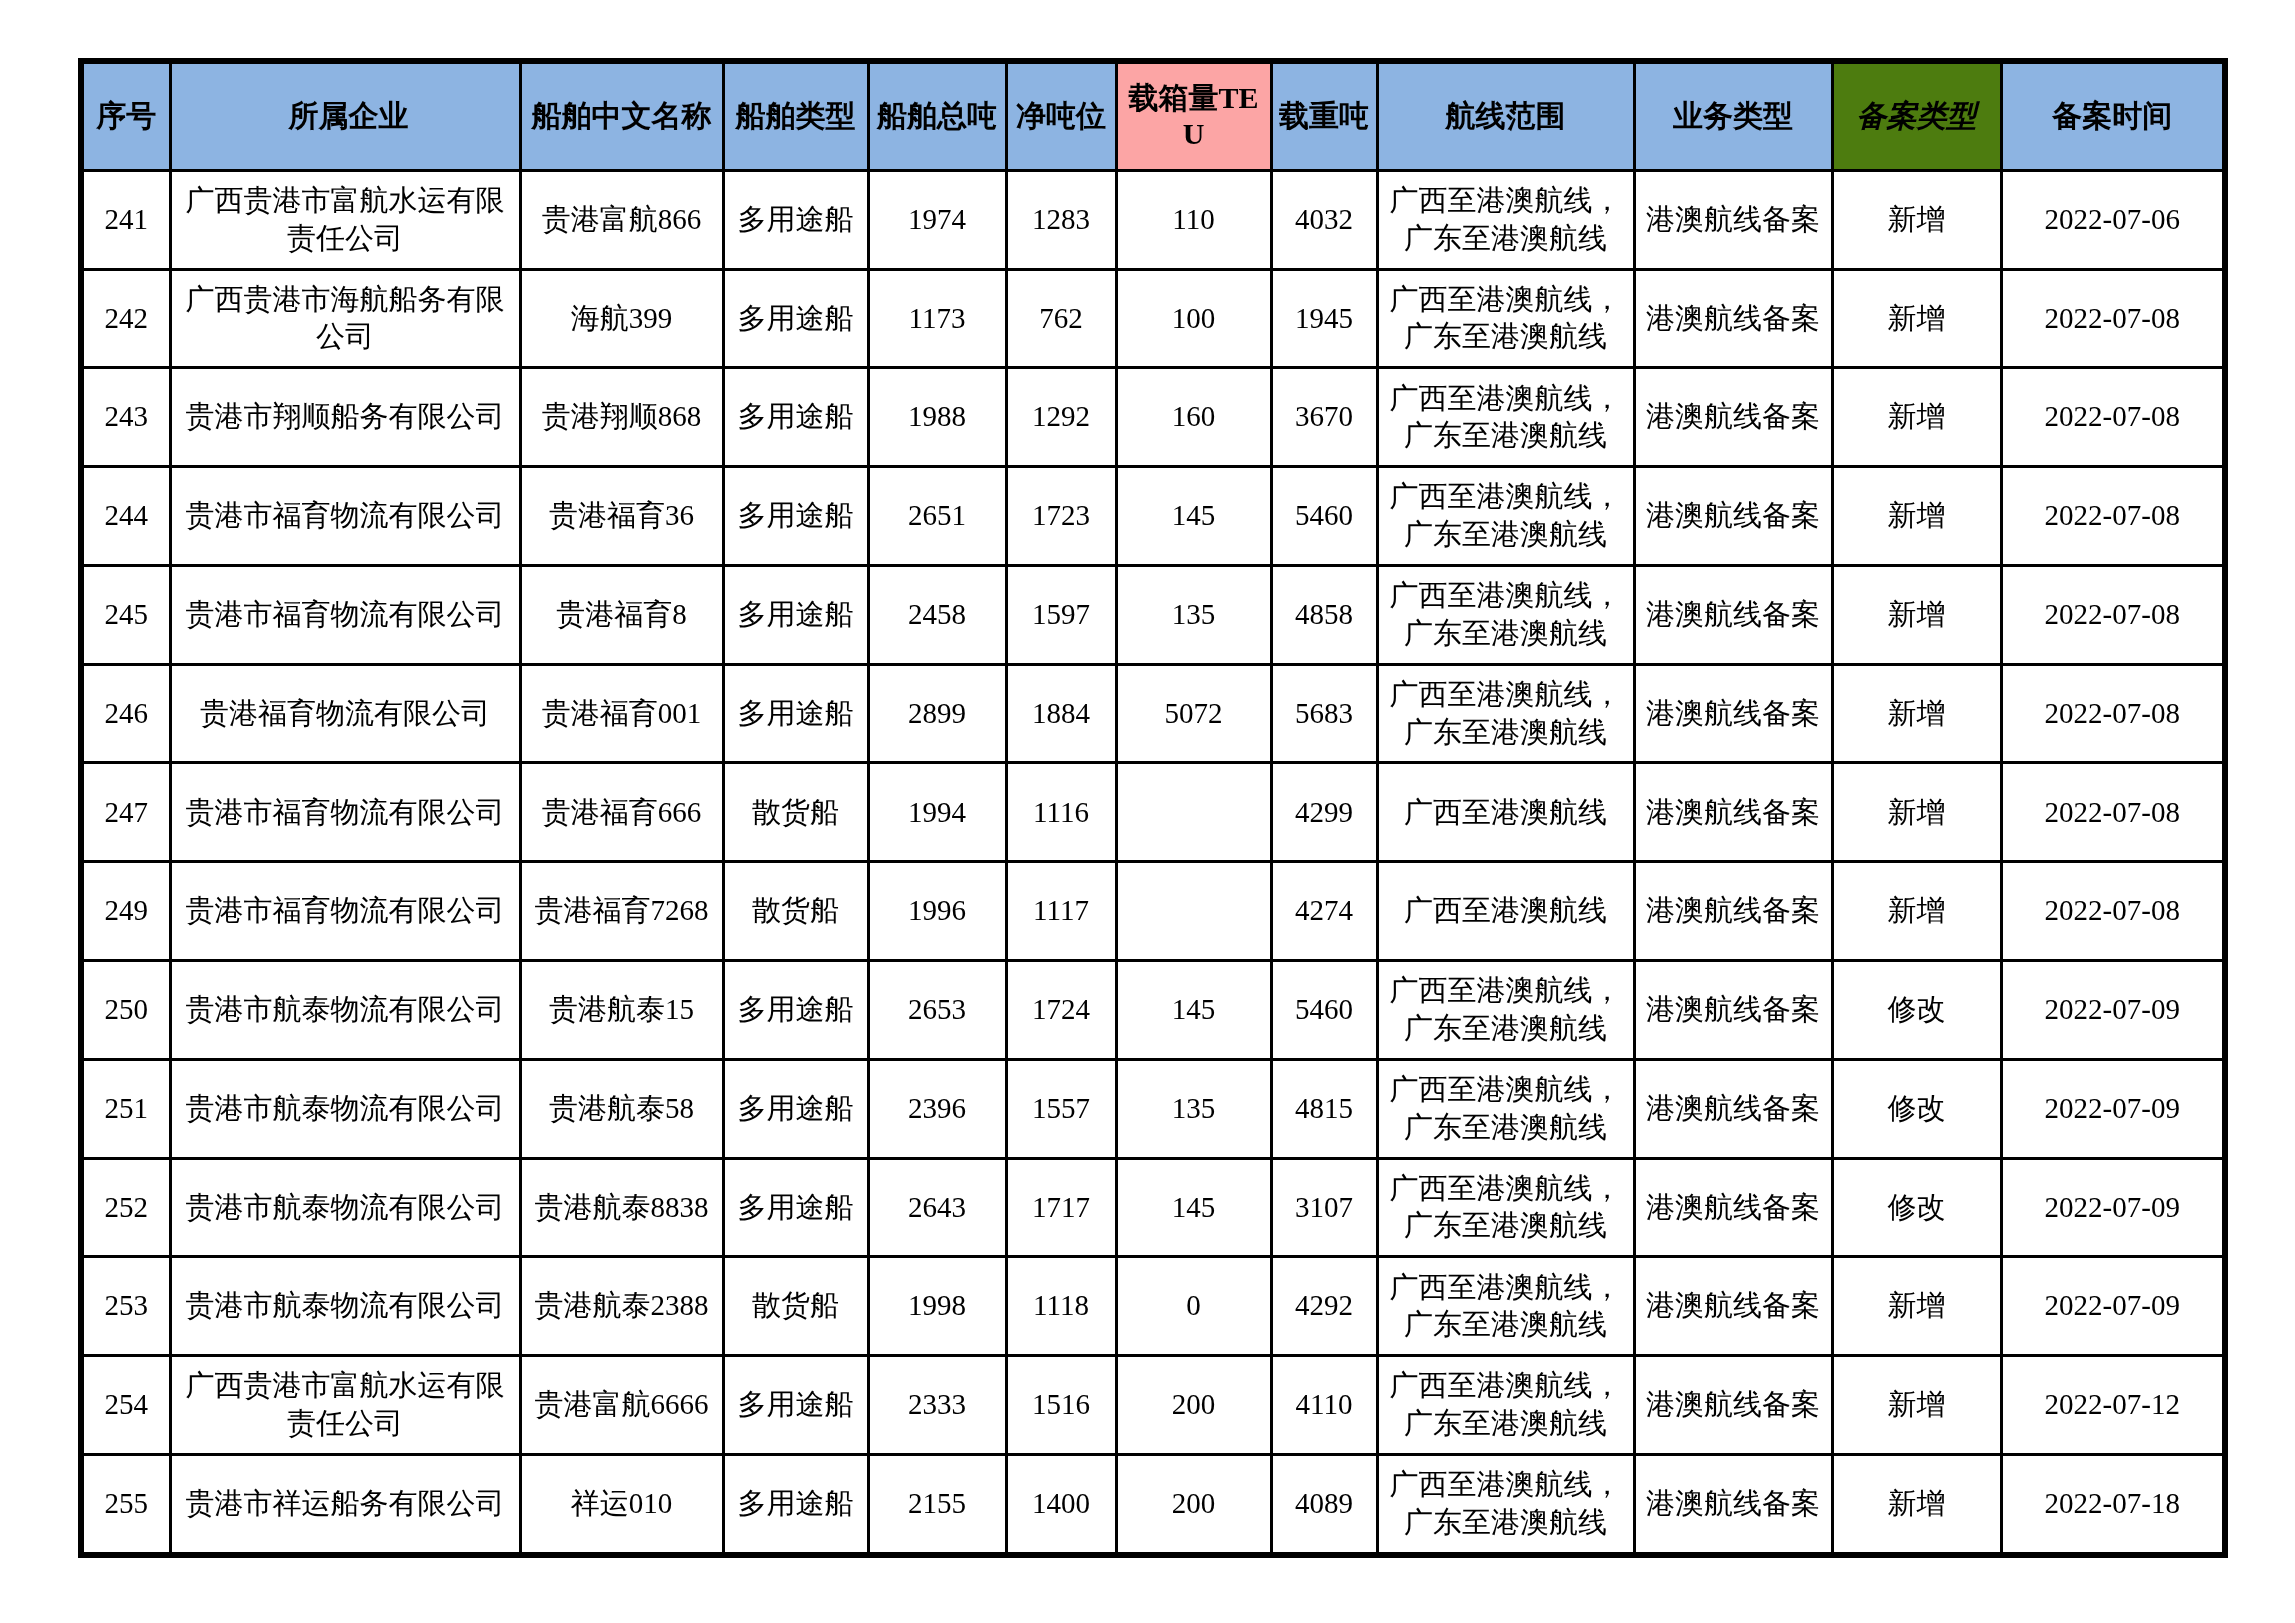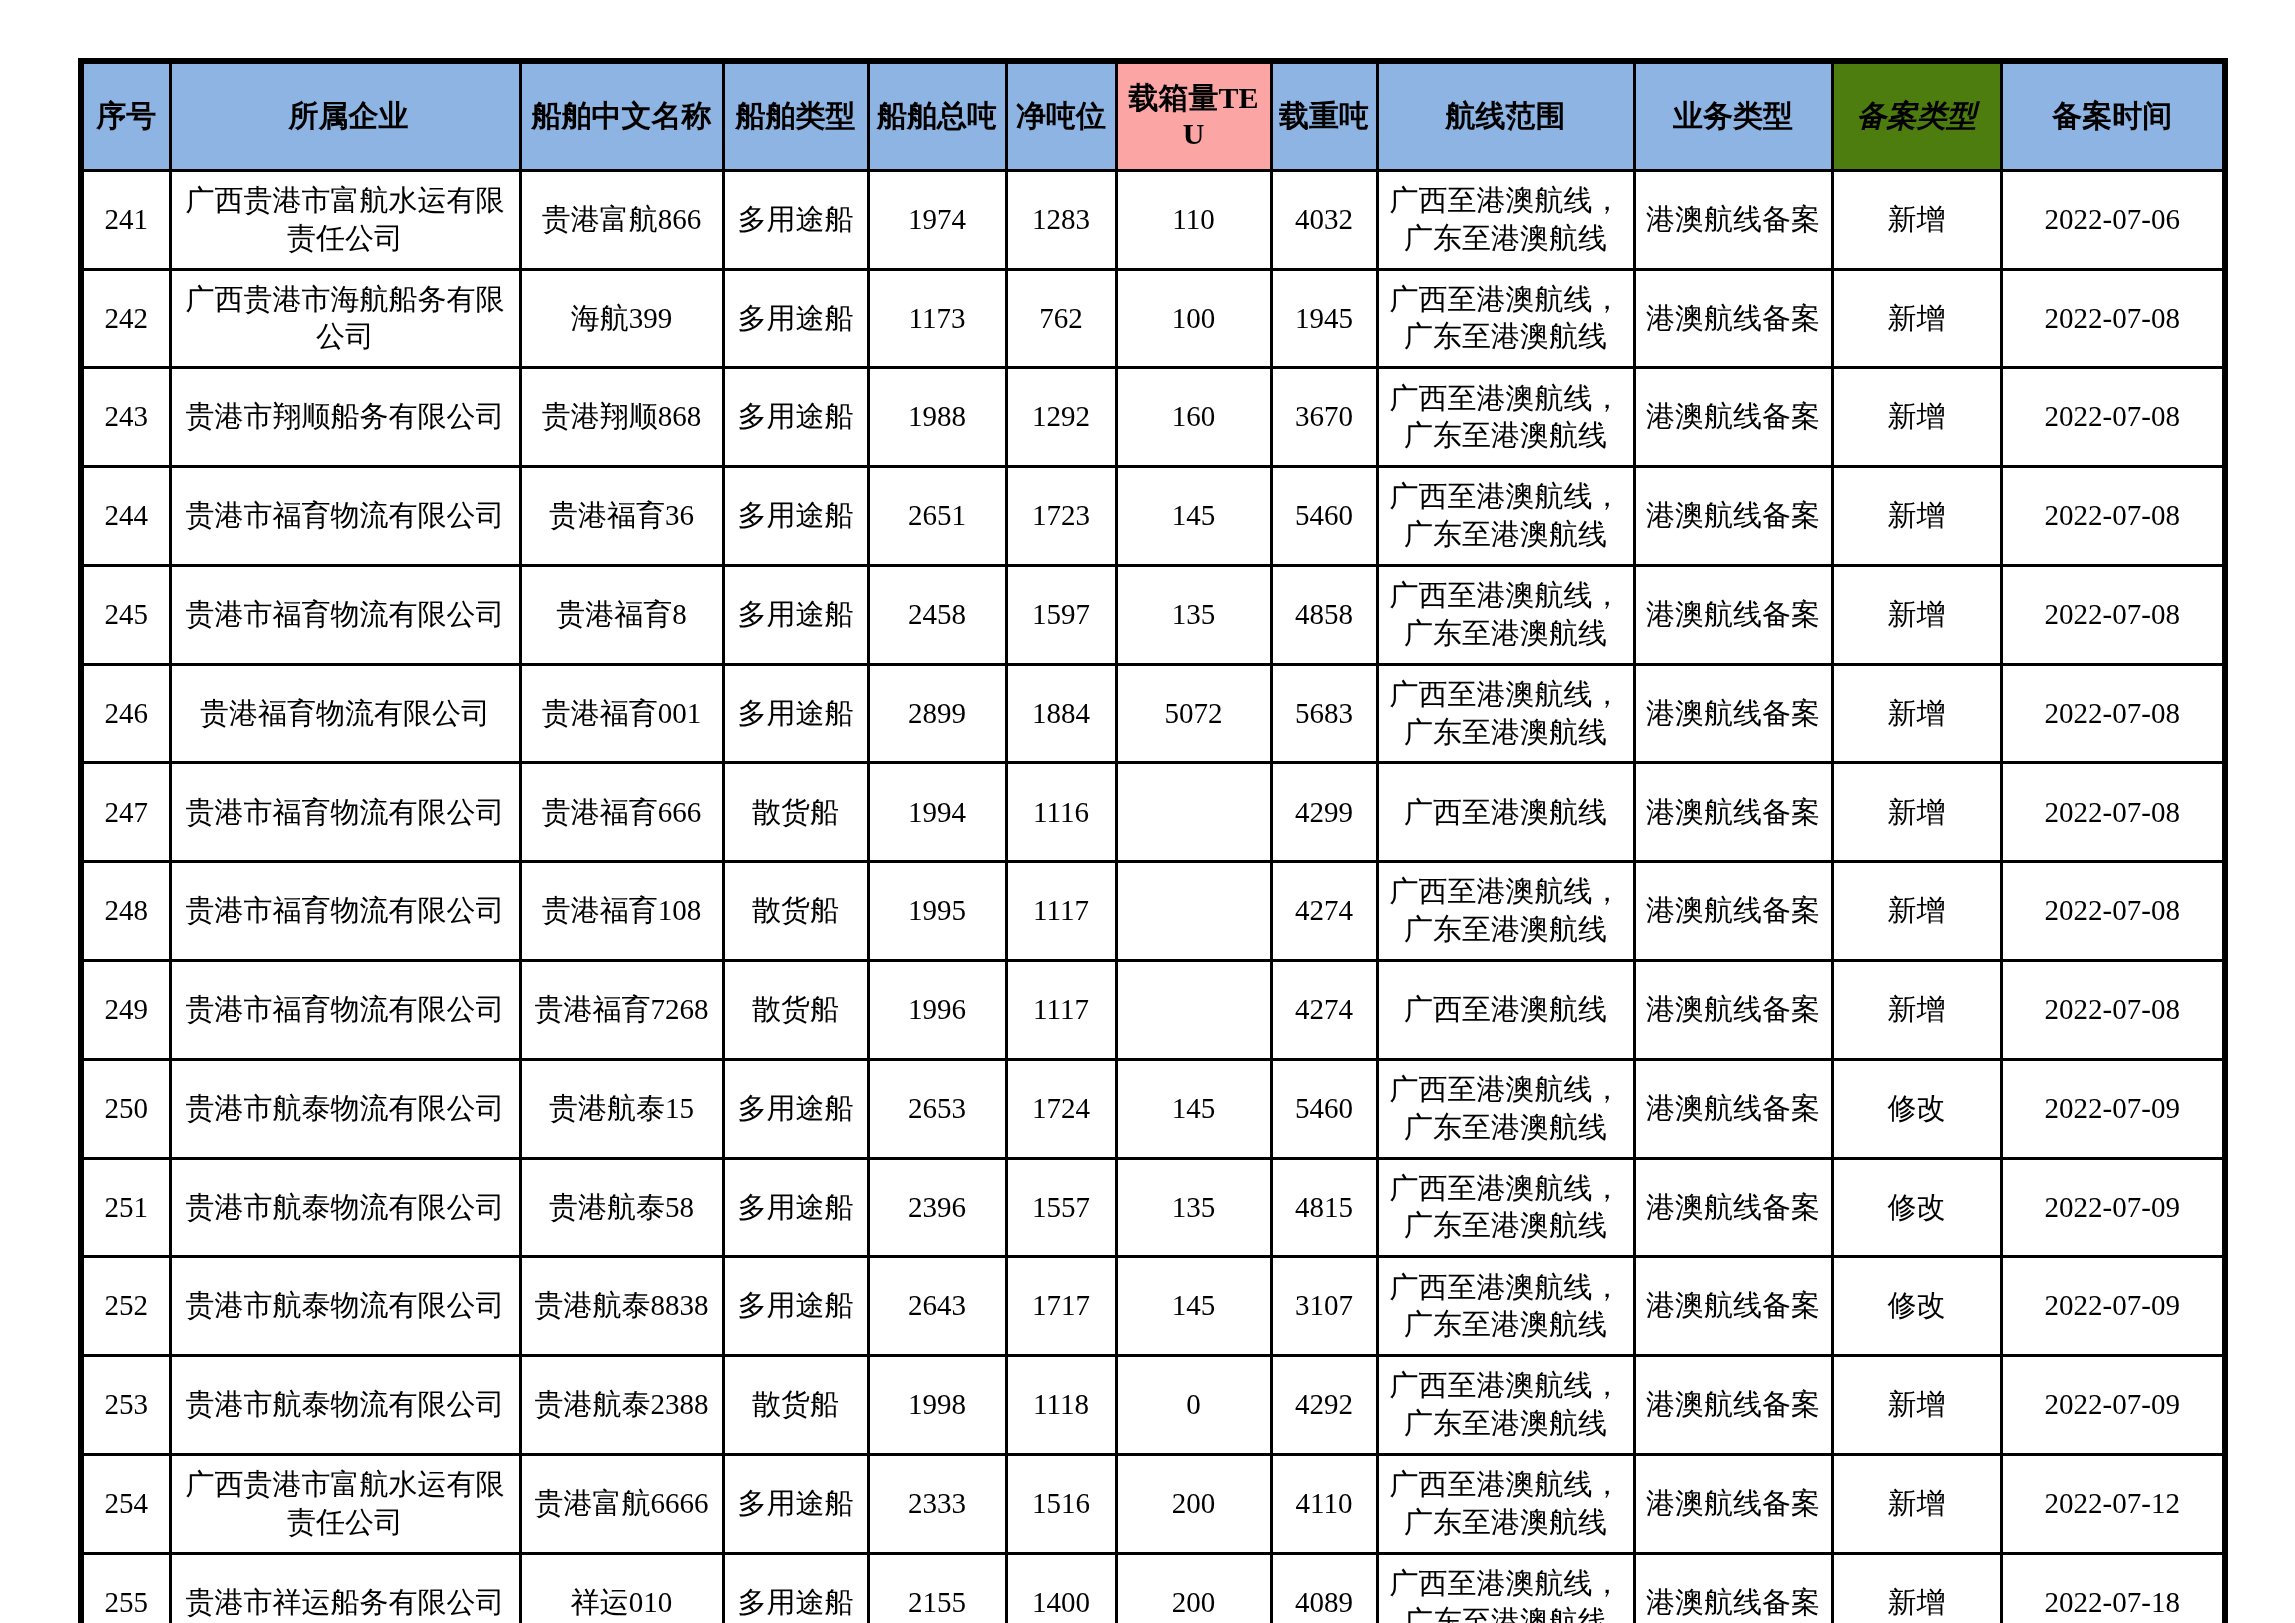--- a/index.html
+++ b/index.html
@@ -169,34 +169,20 @@
           <td>1994</td>
           <td>1116</td>
           <td></td>
           <td>4299</td>
           <td>广西至港澳航线</td>
           <td>港澳航线备案</td>
           <td>新增</td>
           <td>2022-07-08</td>
         </tr>
         <tr>
-          <td>248</td>
-          <td>贵港市福育物流有限公司</td>
-          <td>贵港福育108</td>
-          <td>散货船</td>
-          <td>1995</td>
-          <td>1117</td>
-          <td></td>
-          <td>4274</td>
-          <td>广西至港澳航线，广东至港澳航线</td>
-          <td>港澳航线备案</td>
-          <td>新增</td>
-          <td>2022-07-08</td>
-        </tr>
-        <tr>
           <td>249</td>
           <td>贵港市福育物流有限公司</td>
           <td>贵港福育7268</td>
           <td>散货船</td>
           <td>1996</td>
           <td>1117</td>
           <td></td>
           <td>4274</td>
           <td>广西至港澳航线</td>
           <td>港澳航线备案</td>

